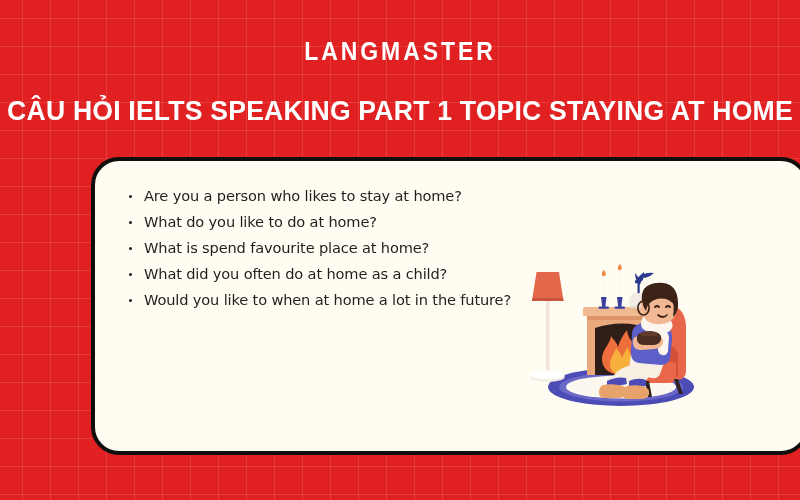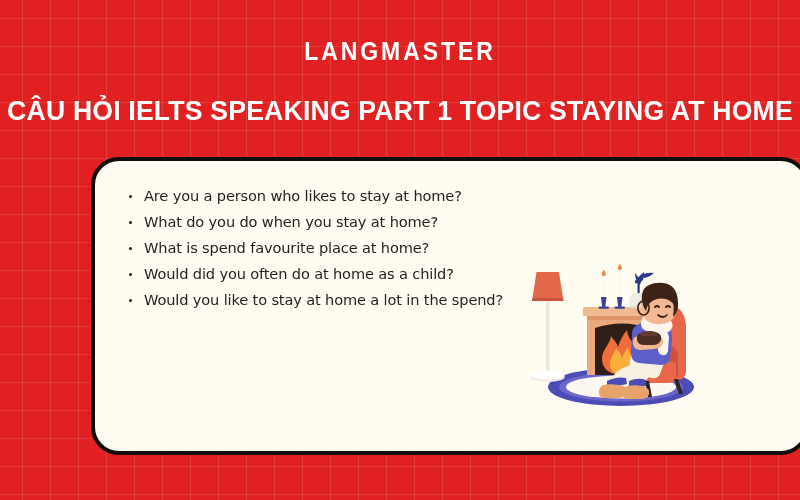--- a/index.html
+++ b/index.html
@@ -112,24 +112,24 @@
 <div id="canvas">
 
   <div class="brand">LANGMASTER</div>
 
   <div class="headline">CÂU HỎI IELTS SPEAKING PART 1 TOPIC STAYING AT HOME</div>
 
   <div class="card">
 
     <ul class="qlist">
       <li class="qitem">Are you a person who likes to stay at home?</li>
-      <li class="qitem">What do you do when you stay at home?</li>
+      <li class="qitem">What do you like to do at home?</li>
       <li class="qitem">What is spend favourite place at home?</li>
-      <li class="qitem">Would did you often do at home as a child?</li>
-      <li class="qitem">Would you like to stay at home a lot in the spend?</li>
+      <li class="qitem">What did you often do at home as a child?</li>
+      <li class="qitem">Would you like to when at home a lot in the future?</li>
     </ul>
 
     <svg class="illus" viewBox="0 0 186 186">
 
       <ellipse cx="98" cy="158" rx="73" ry="19" fill="#4d4bb5"></ellipse>
       <ellipse cx="98" cy="158" rx="62" ry="14.5" fill="#6a68c9"></ellipse>
       <ellipse cx="98" cy="158" rx="55" ry="11.5" fill="#fdf8ef"></ellipse>
 
       <rect x="23" y="72" width="3.4" height="74" fill="#f0e7da"></rect>
       <ellipse cx="24.7" cy="148" rx="17" ry="5" fill="#f3ece2"></ellipse>

